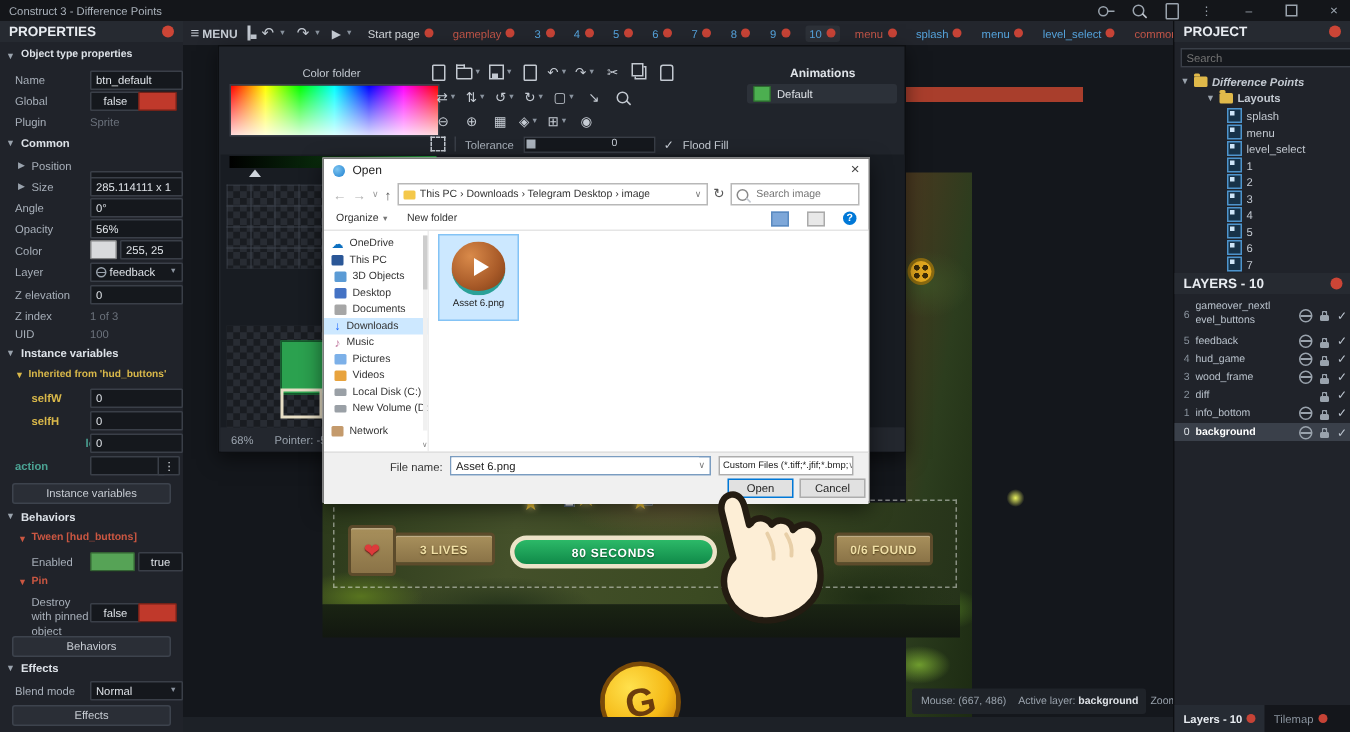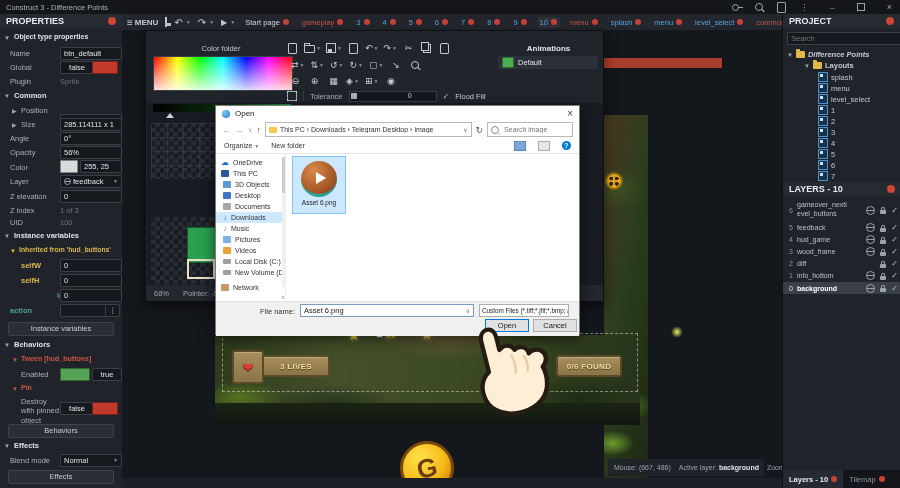--- a/index.html
+++ b/index.html
@@ -310,20 +310,23 @@
 
     <div class="abs bronze" style="left:110px;top:320px;width:28px;height:30px;display:flex;align-items:center;justify-content:center;">
       <span style="color:#dd3b3b;font-size:13px;text-shadow:0 1px 1px #5a1010;">❤</span>
     </div>
     <div class="abs bronze hudtxt" style="left:140px;top:325px;width:64px;height:18px;display:flex;align-items:center;justify-content:center;">
       <span>3 LIVES</span>
     </div>
     <span class="abs" style="left:226px;top:298px;font-size:13px;color:#ffd23e;text-shadow:0 0 4px #ffe98a;">★</span>
     <span class="abs" style="left:261px;top:292px;font-size:17px;color:#ffd23e;text-shadow:0 0 5px #ffe98a;">★</span>
     <span class="abs" style="left:299px;top:297px;font-size:13px;color:#ffd23e;text-shadow:0 0 4px #ffe98a;">★</span>
+    <div class="abs" style="left:218px;top:327px;width:138px;height:22px;border:3px solid #ece3c8;border-radius:12px;background:linear-gradient(#2cb968,#108a49);box-sizing:border-box;display:flex;align-items:center;justify-content:center;">
+      <span style="font-weight:bold;color:#fff;font-size:8px;letter-spacing:.5px;text-shadow:0 1px 1px #0a4f2a;">80 SECONDS</span>
+    </div>
     <div class="abs bronze hudtxt" style="left:434px;top:325px;width:62px;height:18px;display:flex;align-items:center;justify-content:center;">
       <span>0/6 FOUND</span>
     </div>
 
     <div class="abs" style="left:278px;top:411px;width:54px;height:54px;border-radius:50%;background:radial-gradient(circle at 35% 30%, #ffe14d, #f5b916 55%, #c87d0a 85%, #8a4f05);border:3px solid #7a4a08;box-sizing:border-box;display:flex;align-items:center;justify-content:center;">
       <span style="font-weight:bold;font-size:26px;color:#6b3c0c;transform:rotate(-12deg);">G</span>
     </div>
     <div class="abs" style="left:0;top:448px;width:660px;height:10px;background:#1d2127;"></div>
 
     <div class="abs" style="left:486px;top:429px;width:156px;height:17px;background:rgba(32,36,42,.95);border-radius:2px;display:flex;align-items:center;gap:8px;padding:0 6px;box-sizing:border-box;white-space:nowrap;">

